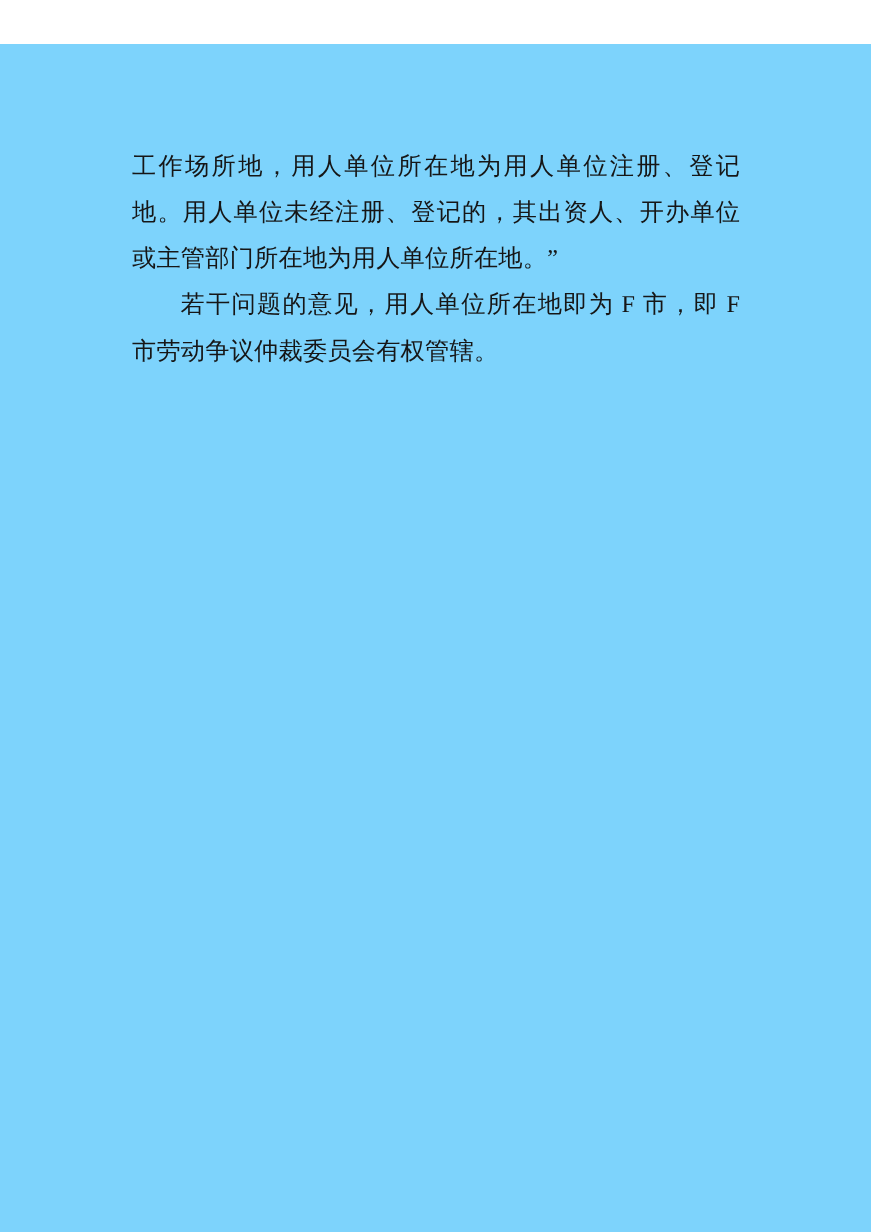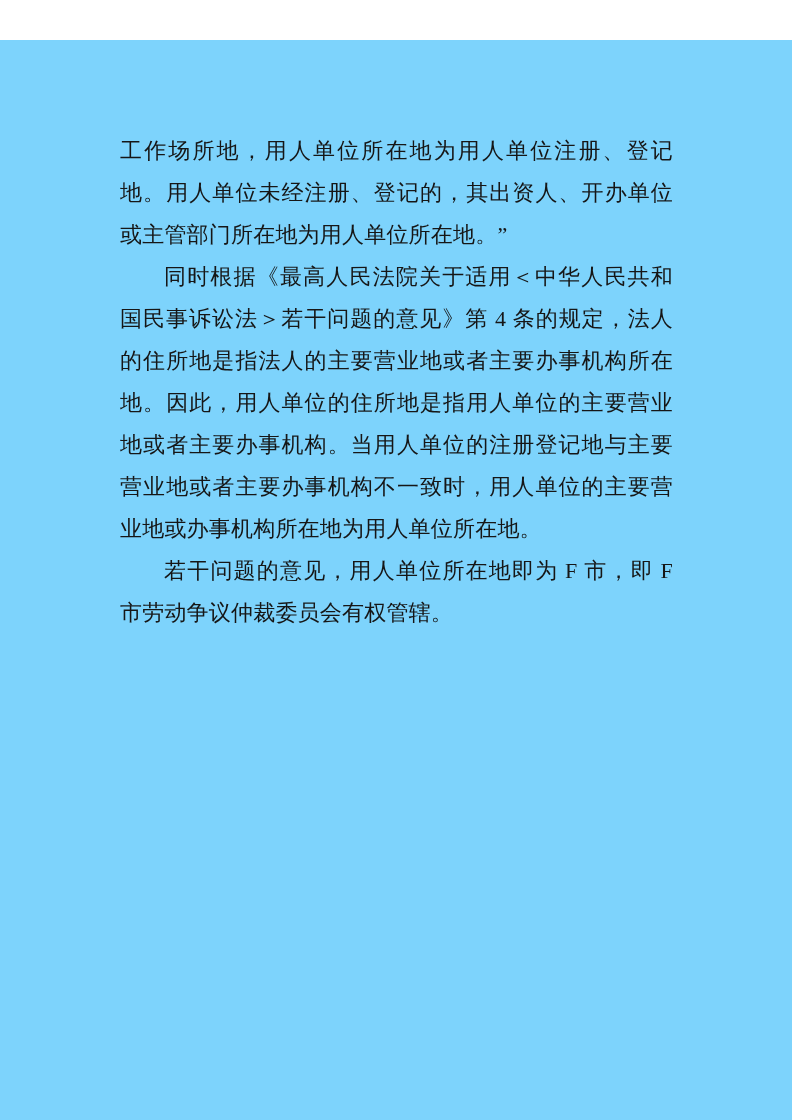--- a/index.html
+++ b/index.html
@@ -35,16 +35,15 @@
   .text-block p.indent {
     text-indent: 2em;
   }
 </style>
 </head>
 <body>
 
 <div class="page">
   <div class="text-block">
     <p>工作场所地，用人单位所在地为用人单位注册、登记地。用人单位未经注册、登记的，其出资人、开办单位或主管部门所在地为用人单位所在地。”</p>
-    <p class="indent">同时根据《最高人民法院关于适用＜中华人民共和国民事诉讼法＞若干问题的意见》第 4 条的规定，法人的住所地是指法人的主要营业地或者主要办事机构所在地。因此，用人单位的住所地是指用人单位的主要营业地或者主要办事机构。当用人单位的注册登记地与主要营业地或者主要办事机构不一致时，用人单位的主要营业地或办事机构所在地为用人单位所在地。</p>
     <p class="indent">若干问题的意见，用人单位所在地即为 F 市，即 F 市劳动争议仲裁委员会有权管辖。</p>
   </div>
 </div>
 
 </body></html>

